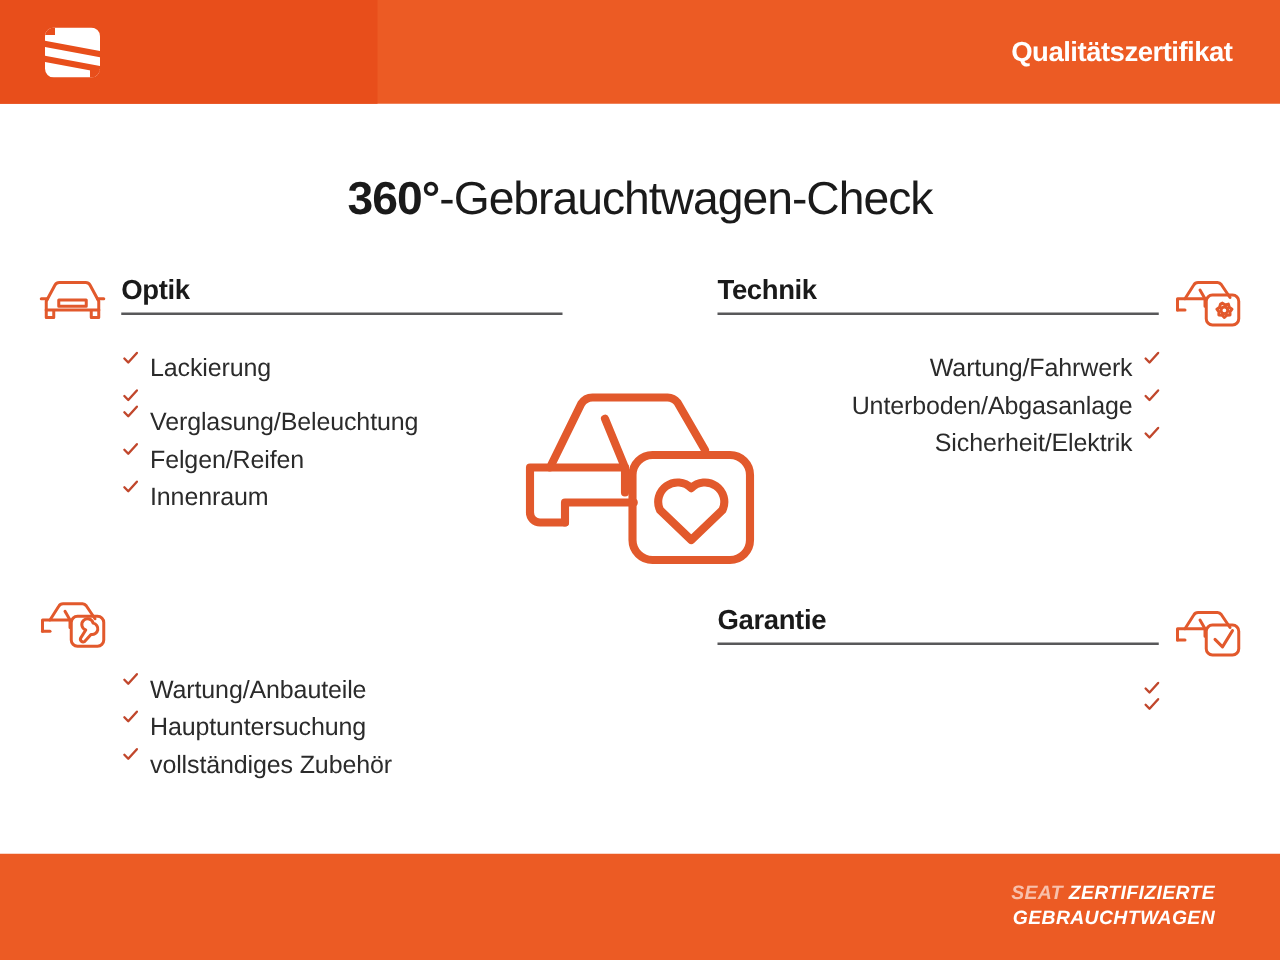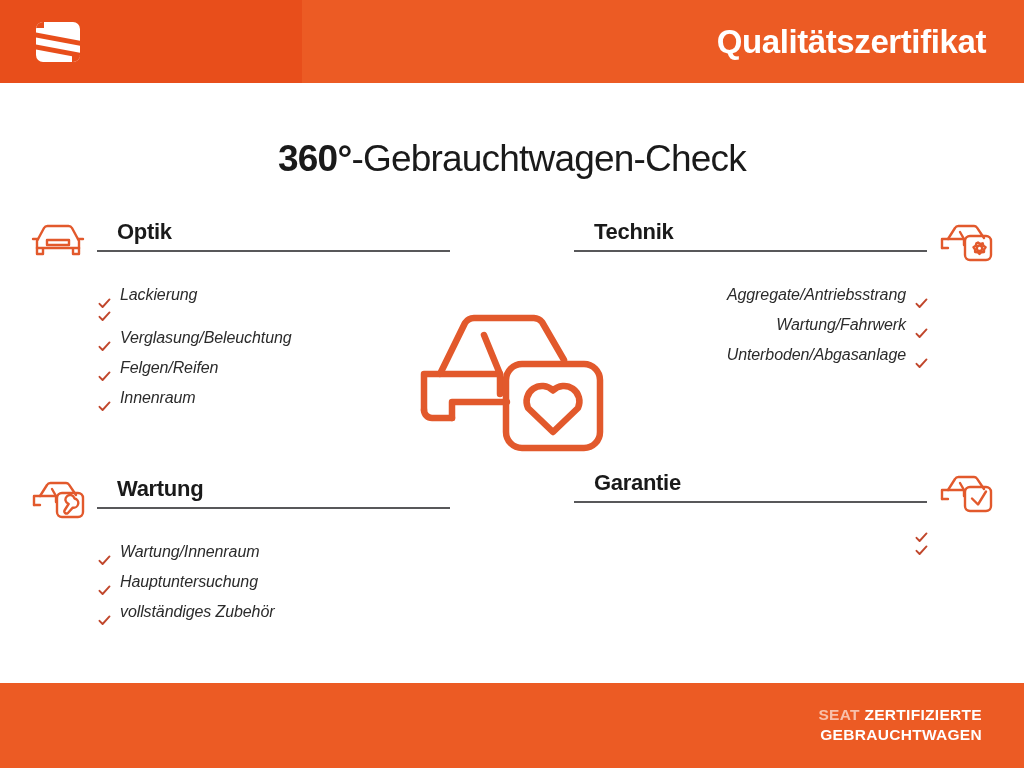--- a/index.html
+++ b/index.html
@@ -47,21 +47,21 @@
   }
 
   .header-title {
     position: absolute;
     right: 38px;
     top: 0;
     height: 84px;
     display: flex;
     align-items: center;
     color: #ffffff;
-    font-size: 33px;
+    font-size: 22px;
     font-weight: bold;
     letter-spacing: -0.4px;
   }
 
   
   .main-title {
     position: absolute;
     top: 138px;
     left: 0;
     width: 1024px;
@@ -82,21 +82,21 @@
   .section {
     position: absolute;
     width: 420px;
   }
   .section.left  { left: 30px; }
   .section.right { left: 574px; }
 
   .sec-optik    { top: 218px; }
   .sec-technik  { top: 218px; }
   .sec-wartung  { top: 475px; }
-  .sec-garantie { top: 469px; }
+  .sec-garantie { top: 482px; }
 
   .sec-head {
     position: relative;
     height: 50px;
     display: flex;
     align-items: flex-start;
   }
   .section.right .sec-head {
     flex-direction: row-reverse;
   }
@@ -115,44 +115,42 @@
   .section.right .sec-title-wrap {
     margin-left: 0;
     margin-right: 11px;
   }
   .sec-title {
     font-size: 22px;
     font-weight: bold;
     color: #1a1a1a;
     line-height: 28px;
     letter-spacing: -0.3px;
-    margin-left: 20px;
   }
   .section.right .sec-title { text-align: left; }
   .sec-rule {
     height: 2px;
     background: #58585a;
     margin-top: 4px;
     width: 100%;
   }
 
   .sec-list {
     list-style: none;
     margin: 12px 0 0 0;
     padding: 0;
   }
   .sec-list li {
     display: flex;
-    align-items: flex-end;
+    align-items: flex-start;
     gap: 9px;
-    font-size: 16px;
+    font-size: 20px;
     color: #2b2b2b;
     line-height: 30px;
     letter-spacing: -0.1px;
-    font-style: italic;
   }
   .section.left .sec-list { padding-left: 68px; }
   .section.right .sec-list li {
     flex-direction: row-reverse;
     justify-content: flex-start;
   }
   .section.right .sec-list { padding-right: 66px; }
 
   .check {
     width: 13px;
@@ -174,28 +172,29 @@
   .footer {
     position: absolute;
     left: 0;
     top: 683px;
     width: 1024px;
     height: 85px;
     background: #ec5b24;
   }
   .footer-brand {
     position: absolute;
-    right: 42px;
+    right: 52px;
     top: 22px;
     text-align: right;
     font-size: 15.5px;
     font-weight: bold;
     line-height: 20px;
     letter-spacing: 0.3px;
     color: #ffffff;
+    font-style: italic;
   }
   .footer-brand .muted {
     color: rgba(255,255,255,0.62);
     font-weight: bold;
   }
 </style>
 </head>
 <body>
 
 <div class="header">
@@ -314,60 +313,56 @@
     <div class="sec-title-wrap">
       <div class="sec-title">Technik</div>
       <div class="sec-rule"></div>
     </div>
   </div>
   <ul class="sec-list">
     <li>
       <svg class="check" viewBox="0 0 13 13">
           <path d="M1.5,6.8 L4.6,10 L11.5,2.4" fill="none" stroke="#c1472c" stroke-width="1.9" stroke-linecap="round" stroke-linejoin="round"></path>
         </svg>
-      <span>Aggregate/Antriebsstrang</span>
-    </li>
-    <li>
-      <svg class="check" viewBox="0 0 13 13">
-          <path d="M1.5,6.8 L4.6,10 L11.5,2.4" fill="none" stroke="#c1472c" stroke-width="1.9" stroke-linecap="round" stroke-linejoin="round"></path>
-        </svg>
       <span>Wartung/Fahrwerk</span>
     </li>
     <li>
       <svg class="check" viewBox="0 0 13 13">
           <path d="M1.5,6.8 L4.6,10 L11.5,2.4" fill="none" stroke="#c1472c" stroke-width="1.9" stroke-linecap="round" stroke-linejoin="round"></path>
         </svg>
       <span>Unterboden/Abgasanlage</span>
+    </li>
+    <li>
+      <svg class="check" viewBox="0 0 13 13">
+          <path d="M1.5,6.8 L4.6,10 L11.5,2.4" fill="none" stroke="#c1472c" stroke-width="1.9" stroke-linecap="round" stroke-linejoin="round"></path>
+        </svg>
+      <span>Sicherheit/Elektrik</span>
     </li>
   </ul>
 </div>
 
 <div class="section left sec-wartung">
   <div class="sec-head">
     <svg class="sec-icon" viewBox="0 0 56 46">
       <g fill="none" stroke="#e2592c" stroke-width="2.4" stroke-linecap="round" stroke-linejoin="round">
         <path d="M4,30 V21 L10,21 L17,10 A4,4 0 0 1 20.5,8 H36 A4,4 0 0 1 39,9.6 L46,20"></path>
         <path d="M4,30 H10"></path>
         <path d="M10,21 H26 V27"></path>
         <path d="M22,14 L26,21"></path>
         <rect x="27" y="18" width="26" height="24" rx="5"></rect>
         <path d="M44.5,23.5 A4.6,4.6 0 1 0 38.6,29 L34.5,35.5 A2.2,2.2 0 0 0 37.7,38.2 L42.8,32.6 A4.6,4.6 0 0 0 44.5,23.5 Z"></path>
       </g>
     </svg>
-    <div class="sec-title-wrap">
-      <div class="sec-title">Wartung</div>
-      <div class="sec-rule"></div>
-    </div>
   </div>
   <ul class="sec-list">
     <li>
       <svg class="check" viewBox="0 0 13 13">
           <path d="M1.5,6.8 L4.6,10 L11.5,2.4" fill="none" stroke="#c1472c" stroke-width="1.9" stroke-linecap="round" stroke-linejoin="round"></path>
         </svg>
-      <span>Wartung/Innenraum</span>
+      <span>Wartung/Anbauteile</span>
     </li>
     <li>
       <svg class="check" viewBox="0 0 13 13">
           <path d="M1.5,6.8 L4.6,10 L11.5,2.4" fill="none" stroke="#c1472c" stroke-width="1.9" stroke-linecap="round" stroke-linejoin="round"></path>
         </svg>
       <span>Hauptuntersuchung</span>
     </li>
     <li>
       <svg class="check" viewBox="0 0 13 13">
           <path d="M1.5,6.8 L4.6,10 L11.5,2.4" fill="none" stroke="#c1472c" stroke-width="1.9" stroke-linecap="round" stroke-linejoin="round"></path>

